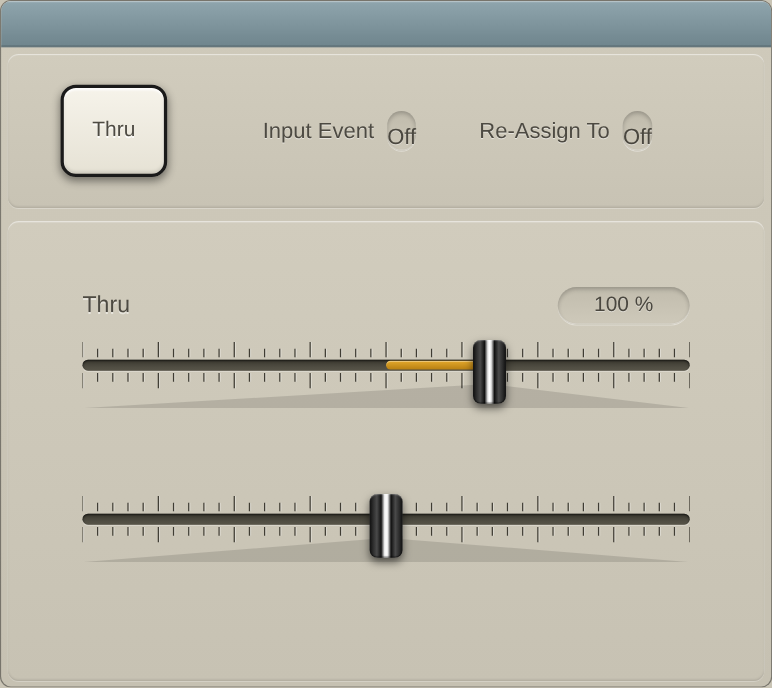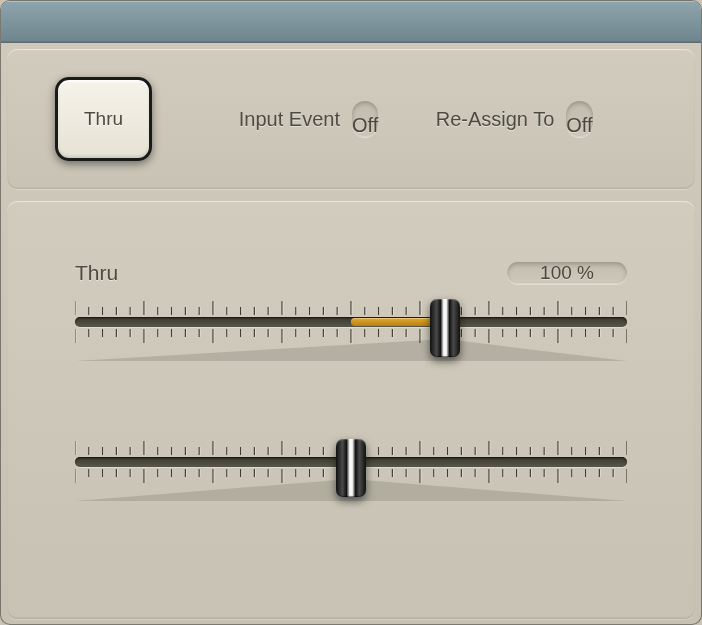--- a/index.html
+++ b/index.html
@@ -119,21 +119,21 @@
     justify-content: space-between;
     margin-bottom: 12px;
   }
   .slider-label {
     font-size: 21px;
     color: #4d4a42;
     text-shadow: 0 1px 0 rgba(255,255,255,0.5);
   }
   .value-pill {
     min-width: 120px;
-    height: 22px;
+    height: 34px;
     padding: 0 20px;
     border-radius: 17px;
     background: linear-gradient(#c1bcad, #cec9ba);
     box-shadow:
       inset 0 2px 4px rgba(0,0,0,0.22),
       inset 0 -1px 0 rgba(255,255,255,0.35),
       0 1px 0 rgba(255,255,255,0.4);
     display: flex;
     align-items: center;
     justify-content: center;

